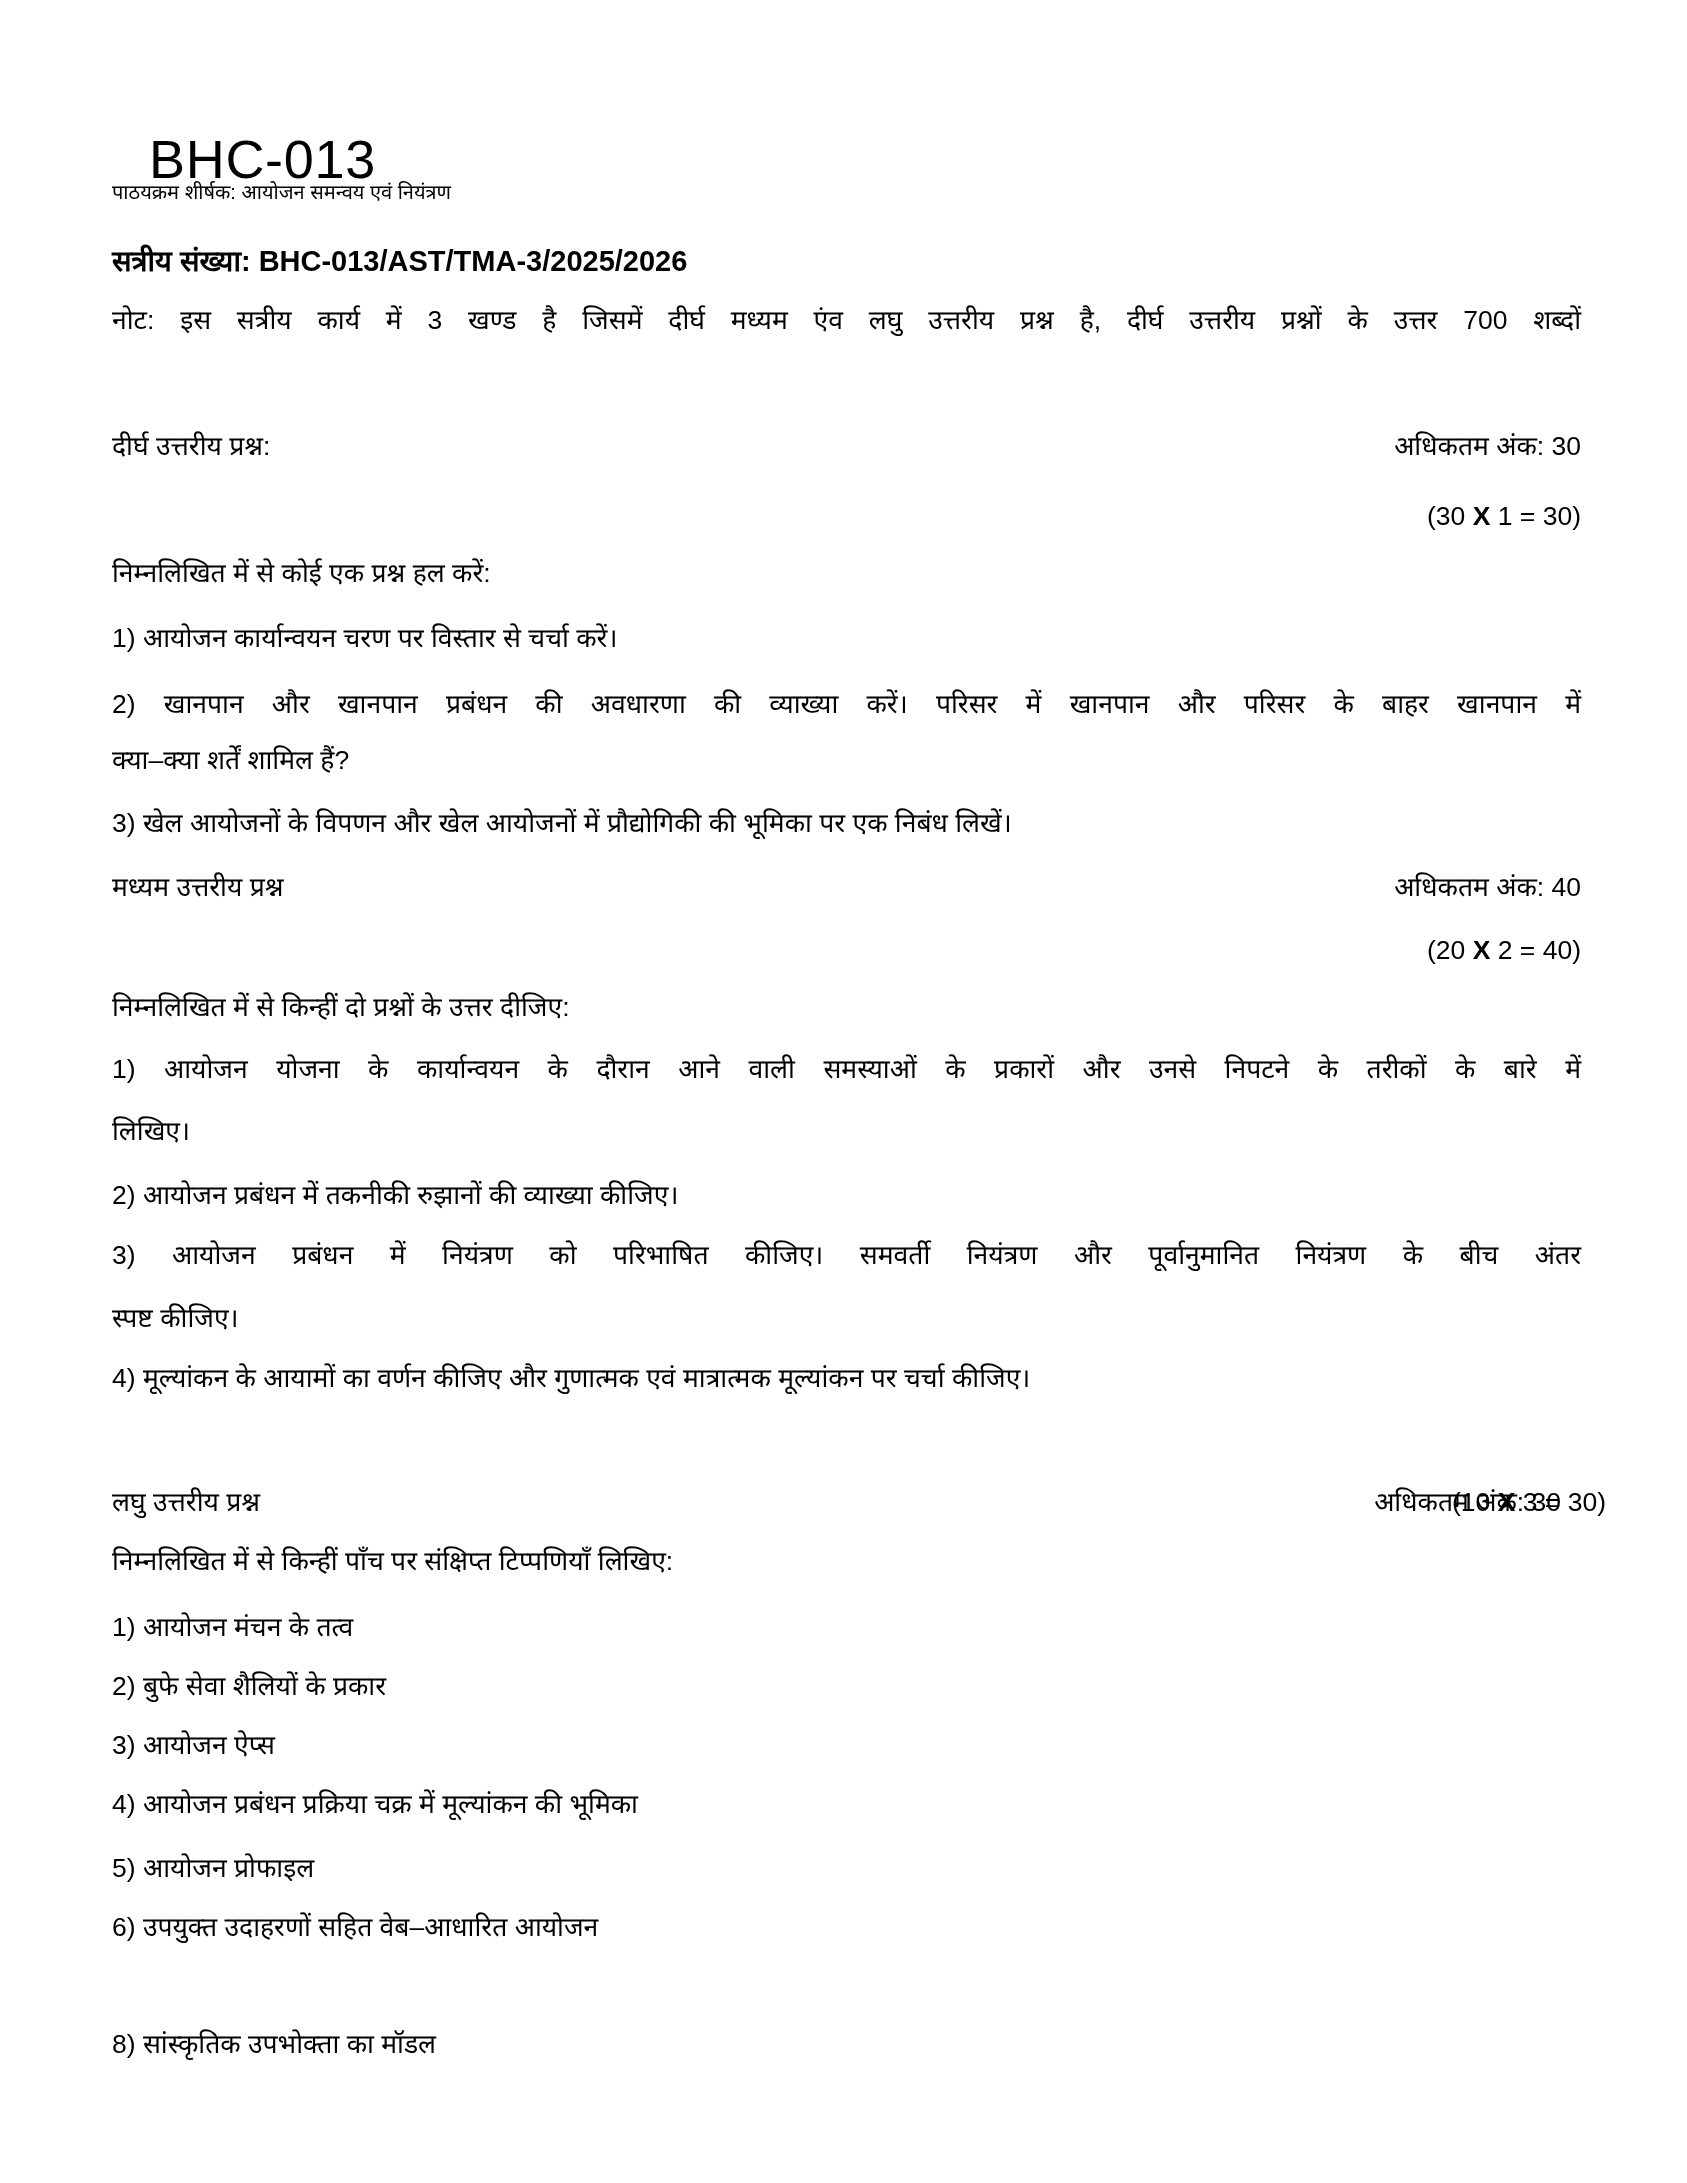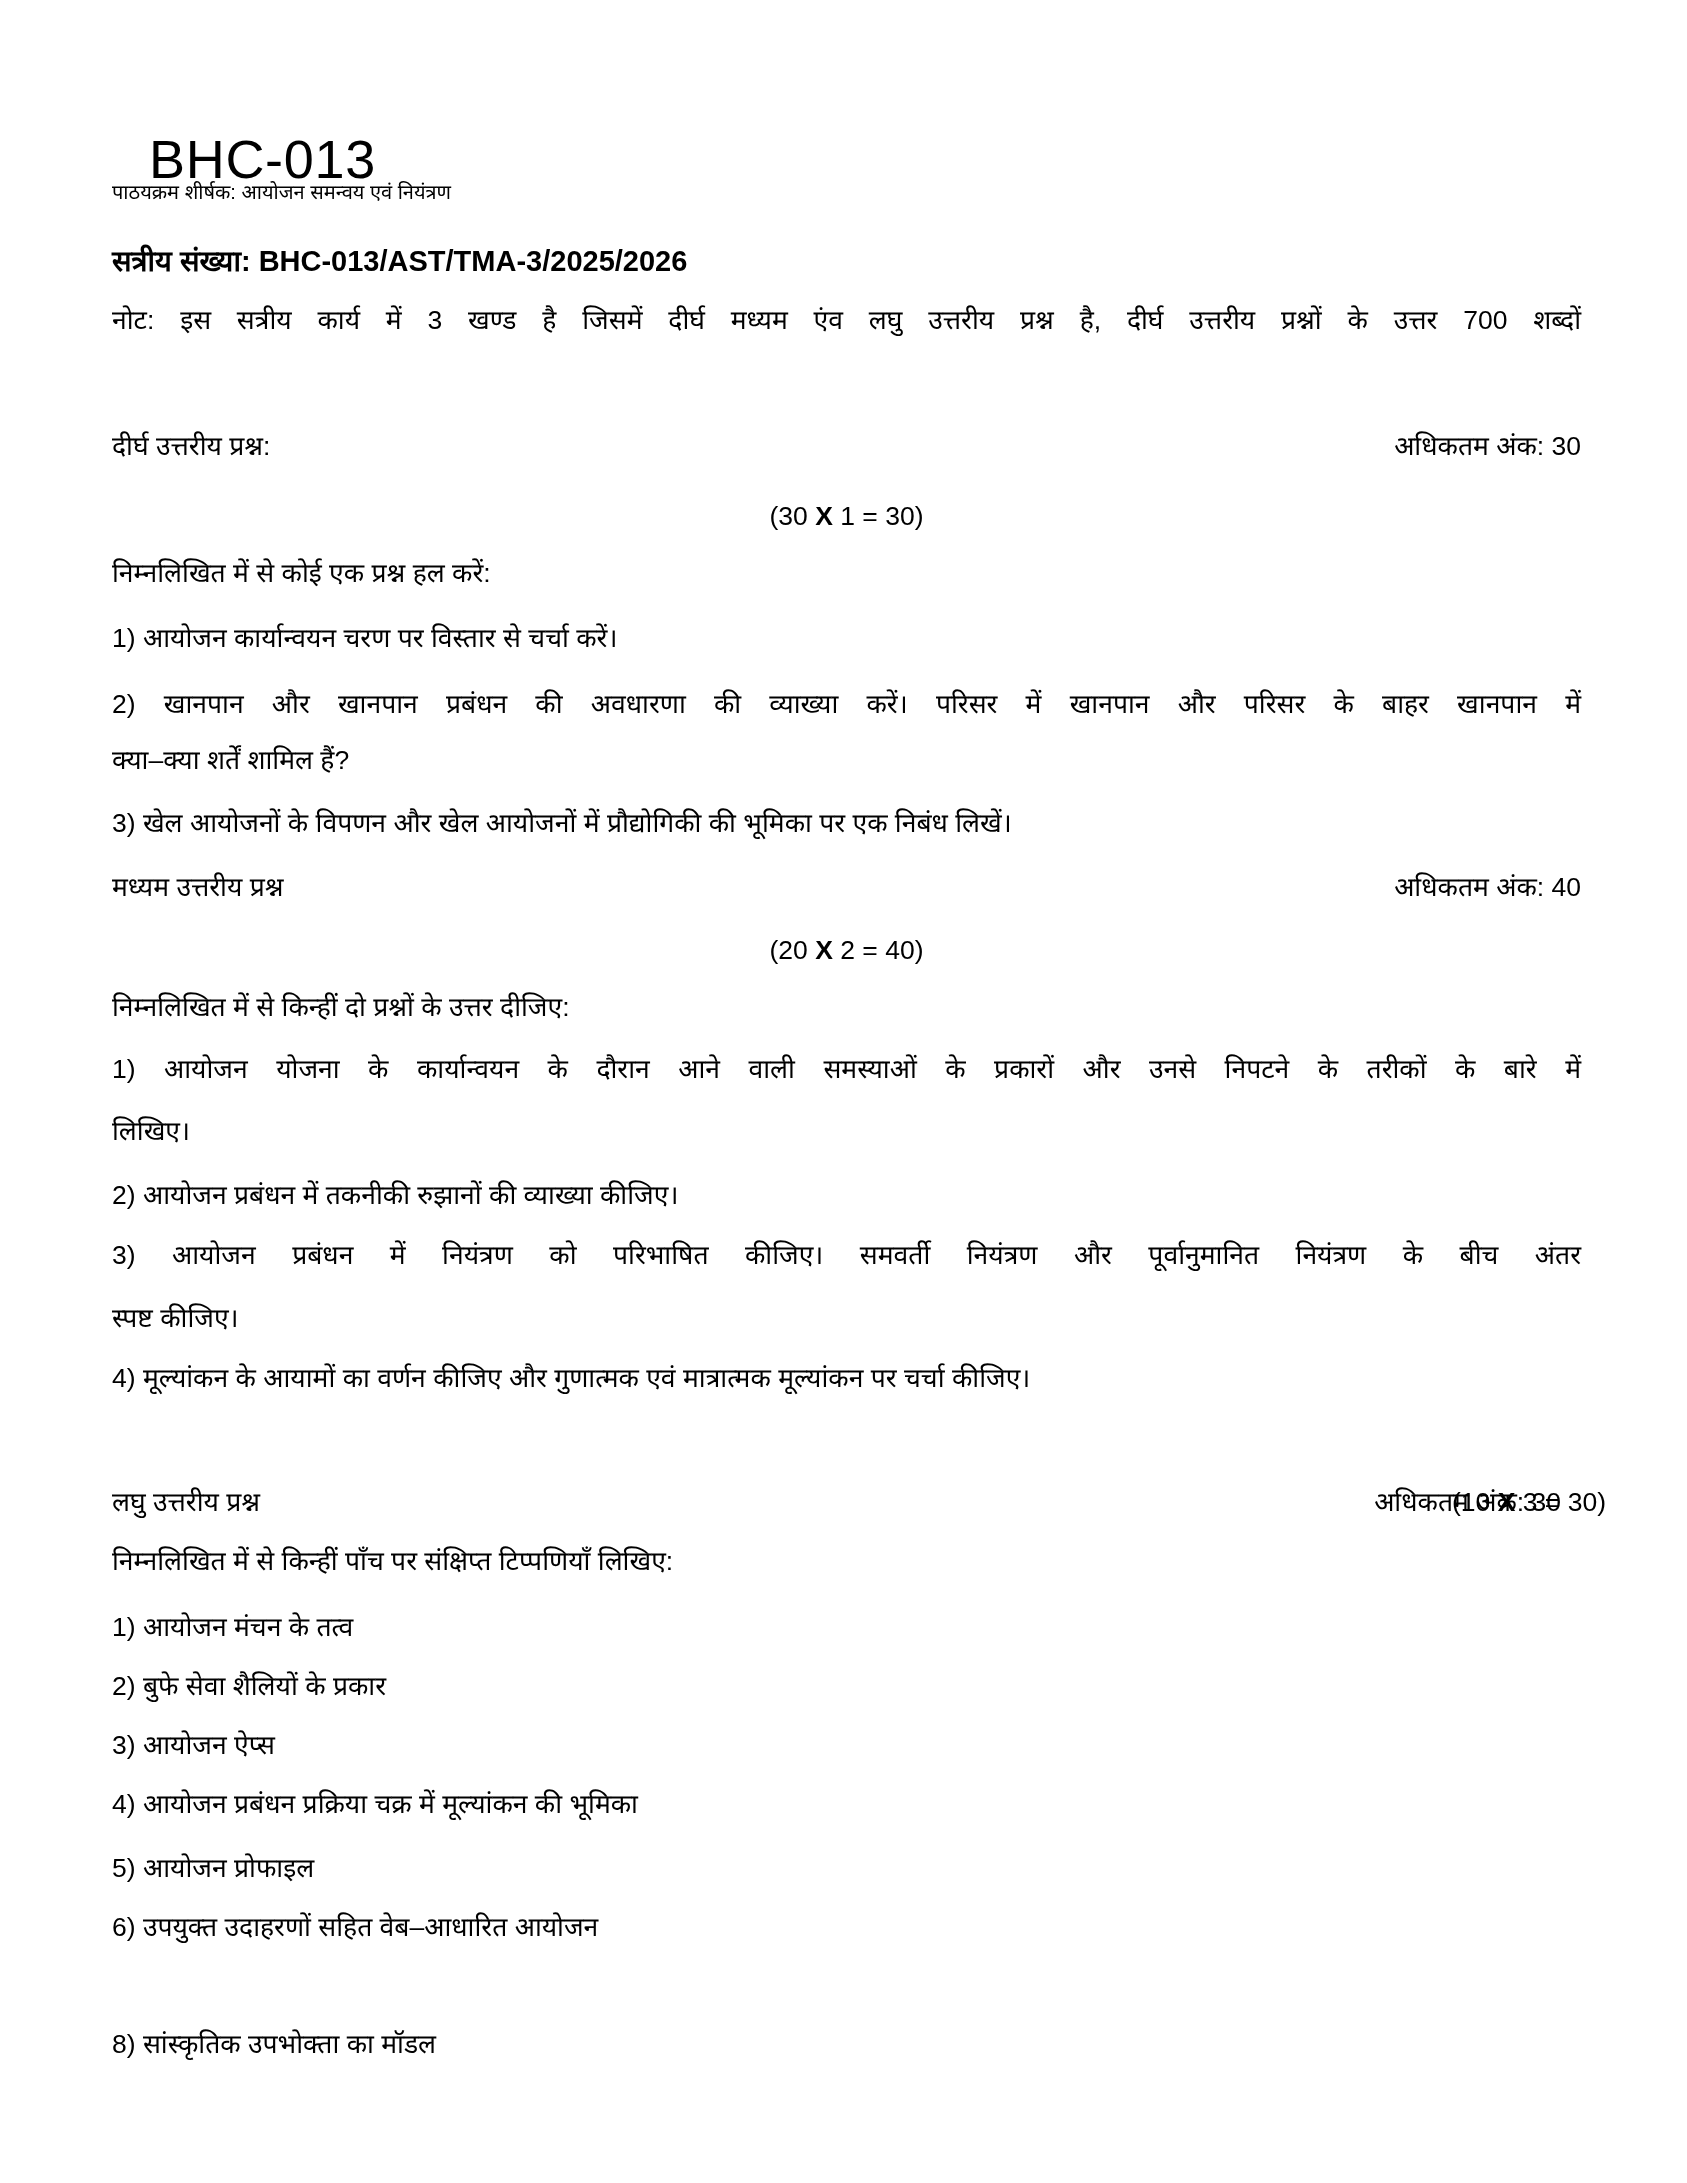--- a/index.html
+++ b/index.html
@@ -29,21 +29,21 @@
   }
   .title{
     left:149px;
     font-size:54px;
     letter-spacing:0.7px;
   }
   .course-title{font-size:20px;}
   .session{font-size:29px;font-weight:bold;}
   .bold{font-weight:normal;}
   .right-span{position:absolute;right:0;top:0;}
-  .formula-line{text-align:center;}
+  .formula-line{text-align:right;}
   .fx{font-weight:bold;}
   .marks-overlap{position:absolute;right:20px;top:0;}
   .formula-overlap{position:absolute;right:-25px;top:0;}
 </style>
 </head>
 <body>
 
 <div class="page">
 
   <div class="line title" style="top:126px">BHC-013</div>

